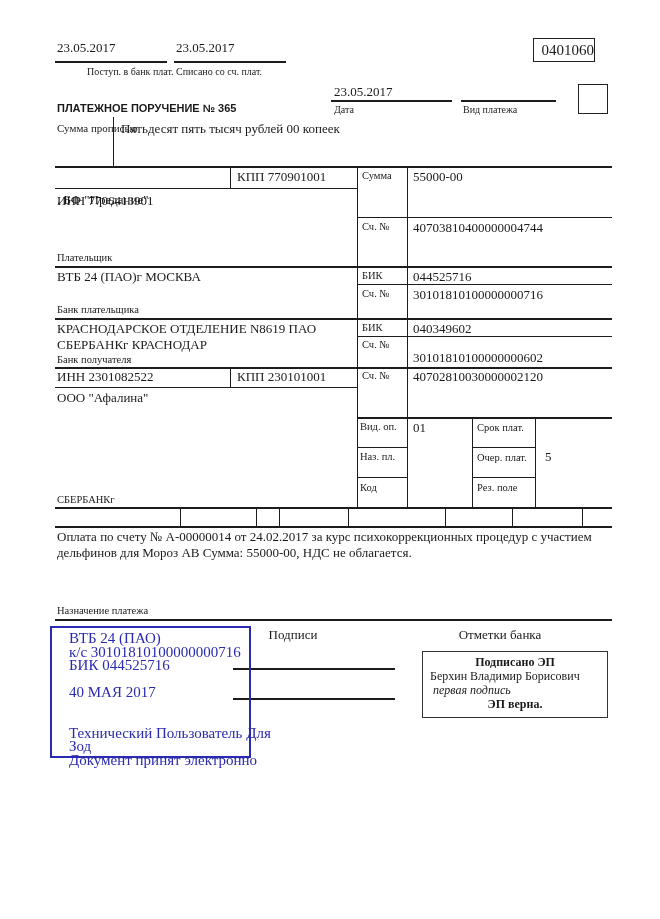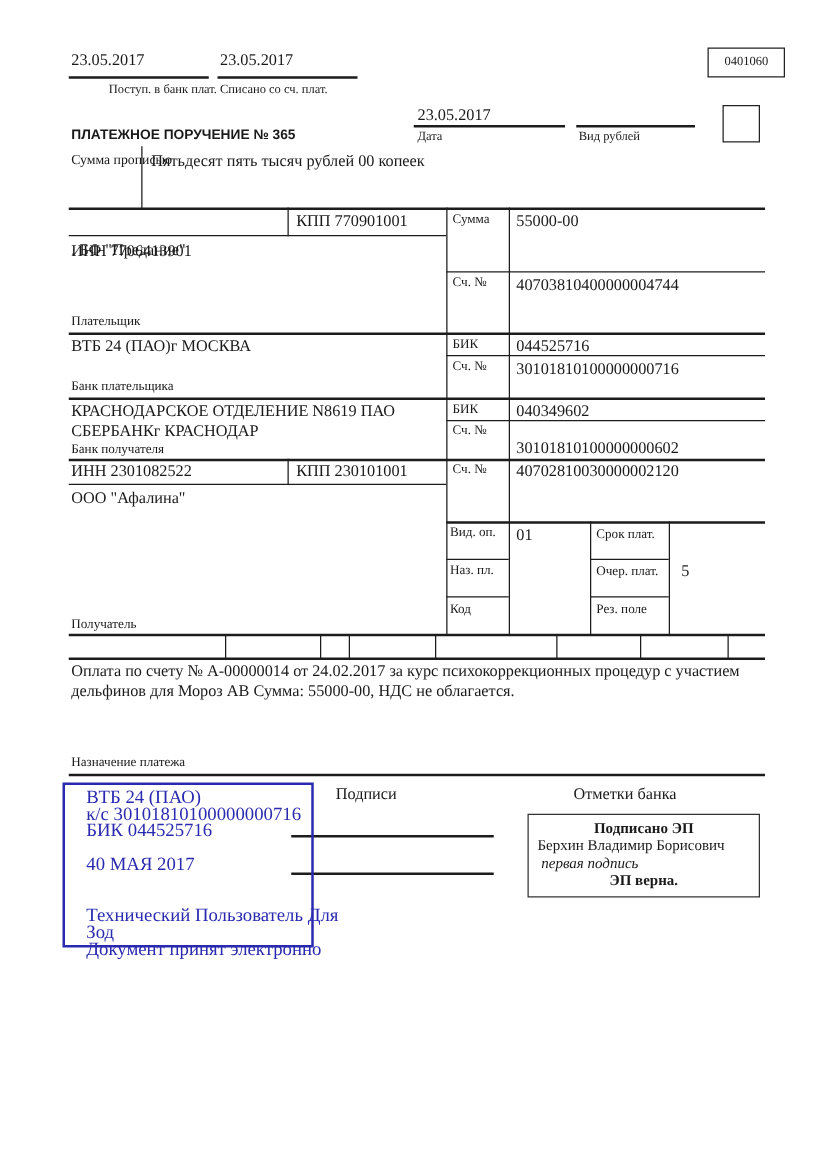--- a/index.html
+++ b/index.html
@@ -4,22 +4,22 @@
 <style>
   html,body{margin:0;padding:0;background:#fff;}
   .page{position:relative;width:660px;height:919px;background:#ffffff;overflow:hidden;
         font-family:"Liberation Serif","DejaVu Serif",serif;color:#1a1a1a;}
   .t{position:absolute;font-size:13px;white-space:nowrap;}
   .wrap{white-space:normal;}
   .lbl{position:absolute;font-size:10.5px;white-space:nowrap;}
   .ln{position:absolute;background:#1c1c1c;}
   .sans{font-family:"Liberation Sans","DejaVu Sans",sans-serif;}
   .b{font-weight:bold;}
-  .codebox{position:absolute;left:566px;top:38px;width:60px;height:22px;border:1.5px solid #222;
-           text-align:center;font-size:10px;line-height:22px;}
+  .codebox{position:absolute;left:533px;top:38px;width:60px;height:22px;border:1.5px solid #222;
+           text-align:right;font-size:15px;line-height:22px;}
   .sqbox{position:absolute;left:578px;top:84px;width:28px;height:28px;border:1.5px solid #222;}
   .bluebox{position:absolute;left:50px;top:626px;width:180px;height:124px;
            border:2px solid var(--stamp-blue,#2a2ab0);color:var(--stamp-blue,#2a2ab0);
            font-size:15px;line-height:13.5px;padding:4px 0 0 17px;}
   .bluebox div{min-height:13.5px;white-space:nowrap;}
   .stampbox{position:absolute;left:422px;top:651px;width:184px;height:62px;border:1.5px solid #333;
             font-size:12px;line-height:14px;padding-top:3px;}
   .ctr{text-align:center;}
   .ital{font-style:italic;}
 </style>
@@ -36,21 +36,21 @@
   <div class="ln" style="left:174px;top:61px;width:112px;height:1.5px;"></div>
   <div class="lbl" style="left:176px;top:66px;font-size:10px;">Списано со сч. плат.</div>
 
   <div class="codebox">0401060</div>
 
   <div class="t sans b" style="left:57px;top:87px;font-size:11px;margin-top:15px;">ПЛАТЕЖНОЕ ПОРУЧЕНИЕ № 365</div>
   <div class="t" style="left:334px;top:84px;">23.05.2017</div>
   <div class="ln" style="left:331px;top:100px;width:121px;height:1.5px;"></div>
   <div class="lbl" style="left:334px;top:104px;font-size:10px;">Дата</div>
   <div class="ln" style="left:461px;top:100px;width:95px;height:1.5px;"></div>
-  <div class="lbl" style="left:463px;top:104px;font-size:10px;">Вид рублей</div>
+  <div class="lbl" style="left:463px;top:104px;font-size:10px;">Вид платежа</div>
   <div class="sqbox"></div>
 
   <div class="lbl wrap" style="left:57px;top:121px;width:56px;font-size:11px;line-height:14px;">Сумма прописью</div>
   <div class="ln" style="left:113px;top:117px;width:1px;height:50px;"></div>
   <div class="t" style="left:121px;top:121px;">Пятьдесят пять тысяч рублей 00 копеек</div>
 
   <div class="ln" style="left:55px;top:166px;width:557px;height:2px;"></div>
   <div class="ln" style="left:55px;top:188px;width:302px;height:1px;"></div>
   <div class="ln" style="left:357px;top:217px;width:255px;height:1px;"></div>
   <div class="ln" style="left:55px;top:266px;width:557px;height:2px;"></div>
@@ -104,21 +104,21 @@
   <div class="t" style="left:413px;top:321px;">040349602</div>
   <div class="lbl" style="left:362px;top:339px;">Сч. №</div>
   <div class="t" style="left:413px;top:338px;margin-top:12px;">30101810100000000602</div>
   <div class="lbl" style="left:57px;top:354px;">Банк получателя</div>
 
   <div class="t" style="left:57px;top:369px;">ИНН 2301082522</div>
   <div class="t" style="left:237px;top:369px;">КПП 230101001</div>
   <div class="lbl" style="left:362px;top:370px;">Сч. №</div>
   <div class="t" style="left:413px;top:369px;">40702810030000002120</div>
   <div class="t" style="left:57px;top:390px;">ООО "Афалина"</div>
-  <div class="lbl" style="left:57px;top:494px;">Получатель</div>
+  <div class="lbl" style="left:57px;top:494px;">СБЕРБАНКг</div>
 
   <div class="lbl" style="left:360px;top:421px;">Вид. оп.</div>
   <div class="t" style="left:413px;top:420px;">01</div>
   <div class="lbl wrap" style="left:477px;top:421px;width:46px;line-height:13px;">Срок плат.</div>
   <div class="lbl" style="left:360px;top:451px;">Наз. пл.</div>
   <div class="lbl wrap" style="left:477px;top:451px;width:46px;line-height:13px;">Очер. плат.</div>
   <div class="t" style="left:545px;top:449px;">5</div>
   <div class="lbl" style="left:360px;top:482px;">Код</div>
   <div class="lbl" style="left:477px;top:482px;">Рез. поле</div>
 

